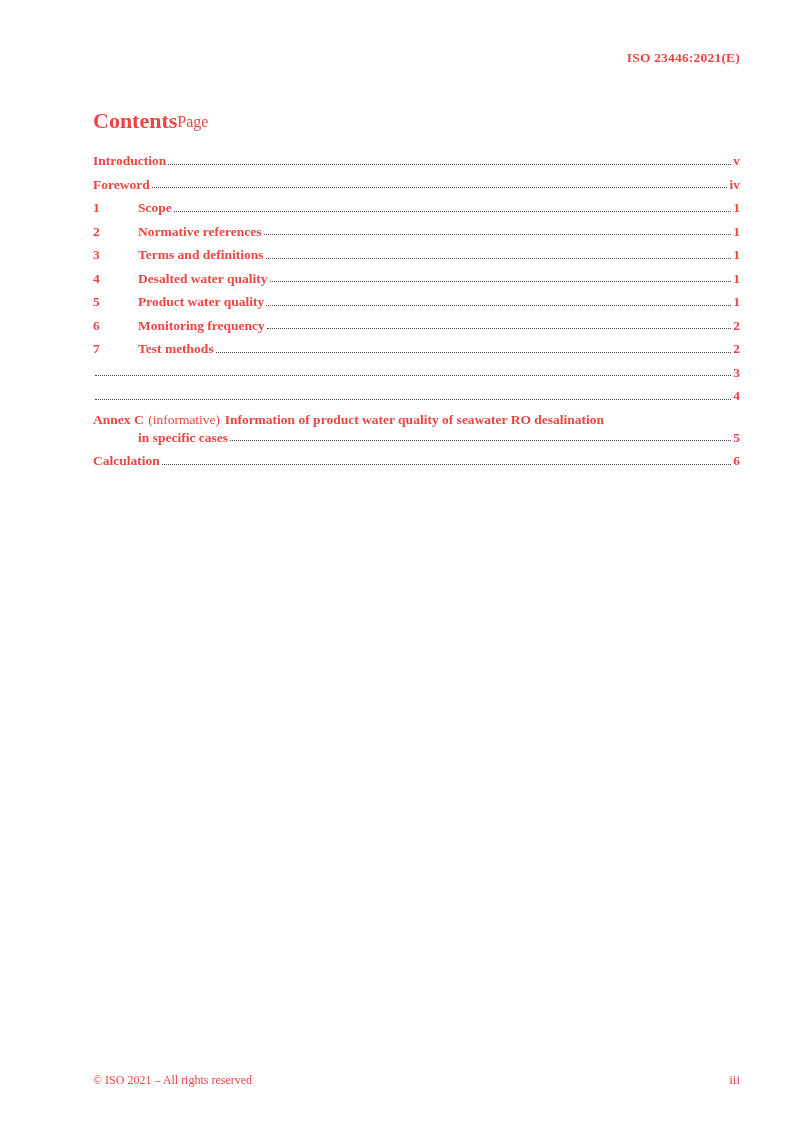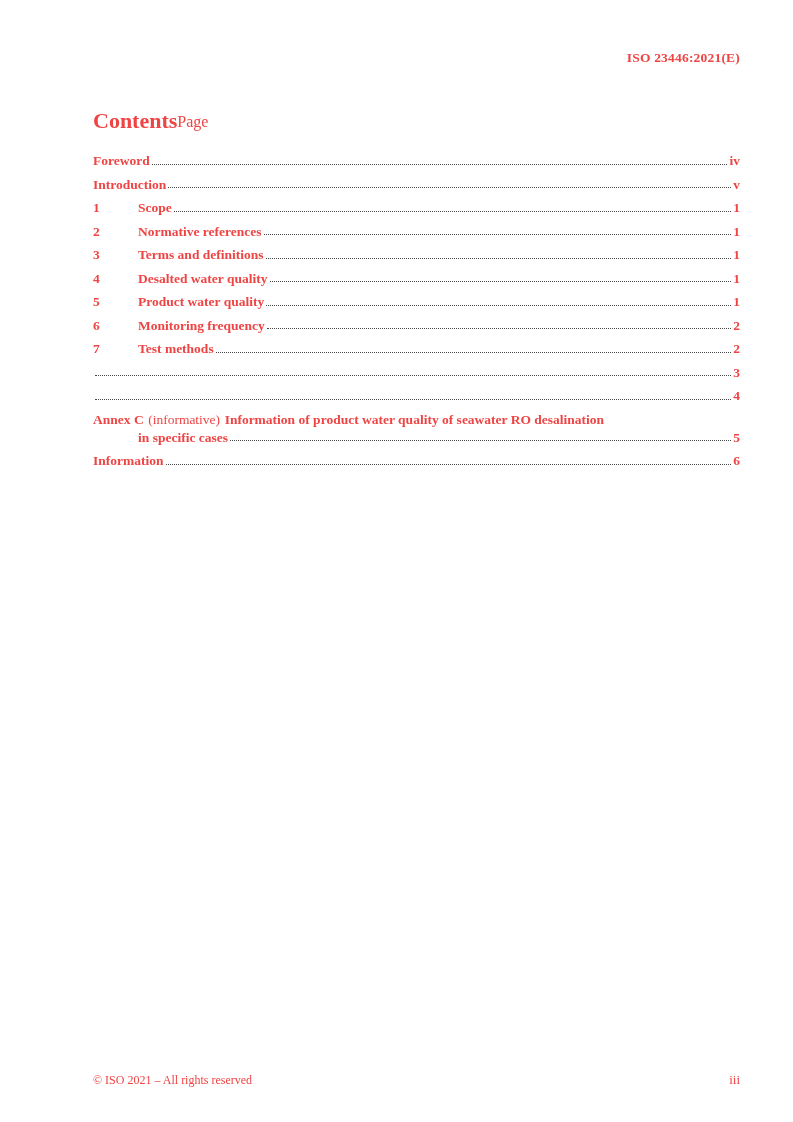--- a/index.html
+++ b/index.html
@@ -93,29 +93,29 @@
   <div class="header">ISO 23446:2021(E)</div>
 
   <div class="title-row">
     <div class="doc-title">Contents</div>
     <div class="page-label">Page</div>
   </div>
 
   <div class="toc">
 
     <div class="toc-row">
+      <span>Introduction</span>
+      <span class="leader"></span>
+      <span class="toc-page">v</span>
+    </div>
+
+    <div class="toc-row">
       <span>Foreword</span>
       <span class="leader"></span>
       <span class="toc-page">iv</span>
-    </div>
-
-    <div class="toc-row">
-      <span>Introduction</span>
-      <span class="leader"></span>
-      <span class="toc-page">v</span>
     </div>
 
     <div class="toc-row">
       <span class="toc-num">1</span>
       <span>Scope</span>
       <span class="leader"></span>
       <span class="toc-page">1</span>
     </div>
 
     <div class="toc-row">
@@ -174,21 +174,21 @@
       <span class="annex-text"><span>Annex C</span><span class="qualifier">(informative)</span><span>Information of product water quality of seawater RO desalination</span></span>
     </div>
 
     <div class="toc-row">
       <span class="wrap-line2">in specific cases</span>
       <span class="leader"></span>
       <span class="toc-page">5</span>
     </div>
 
     <div class="toc-row">
-      <span>Information</span>
+      <span>Calculation</span>
       <span class="leader"></span>
       <span class="toc-page">6</span>
     </div>
 
   </div>
 
   <div class="footer">
     <span>© ISO 2021 – All rights reserved</span>
     <span class="footer-page">iii</span>
   </div>

